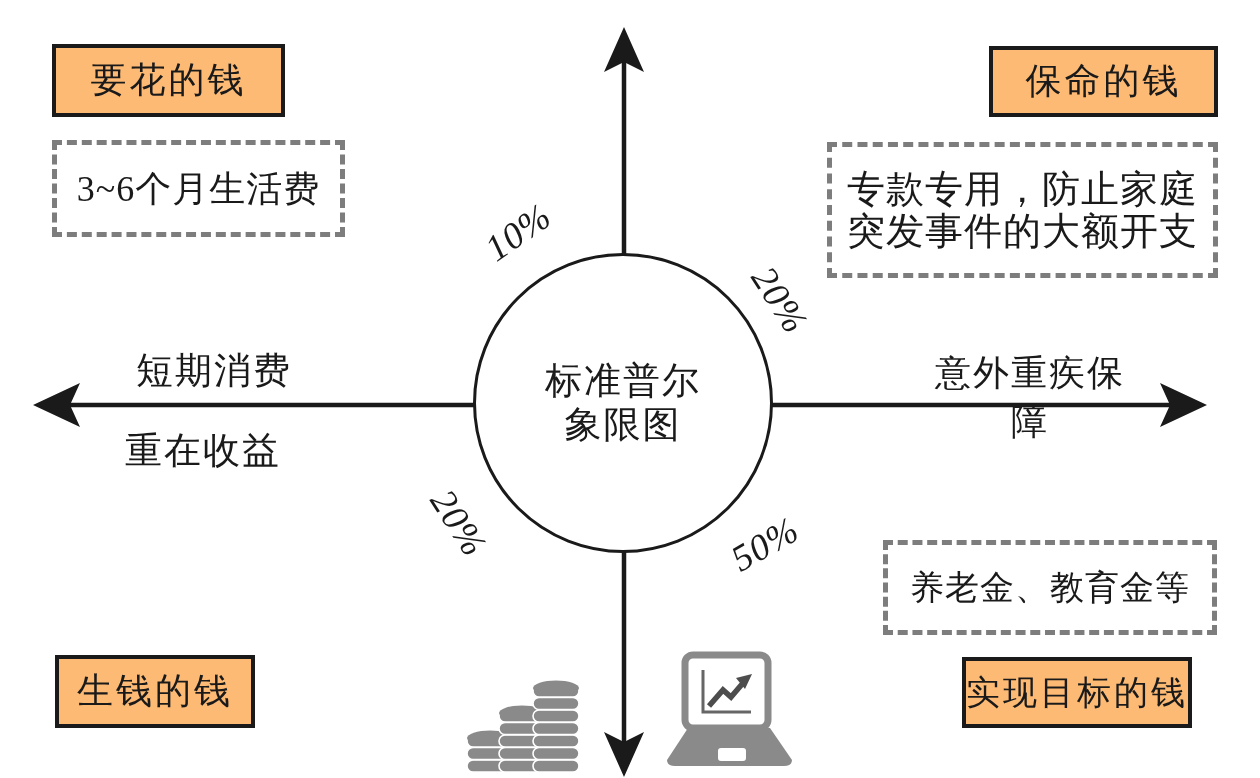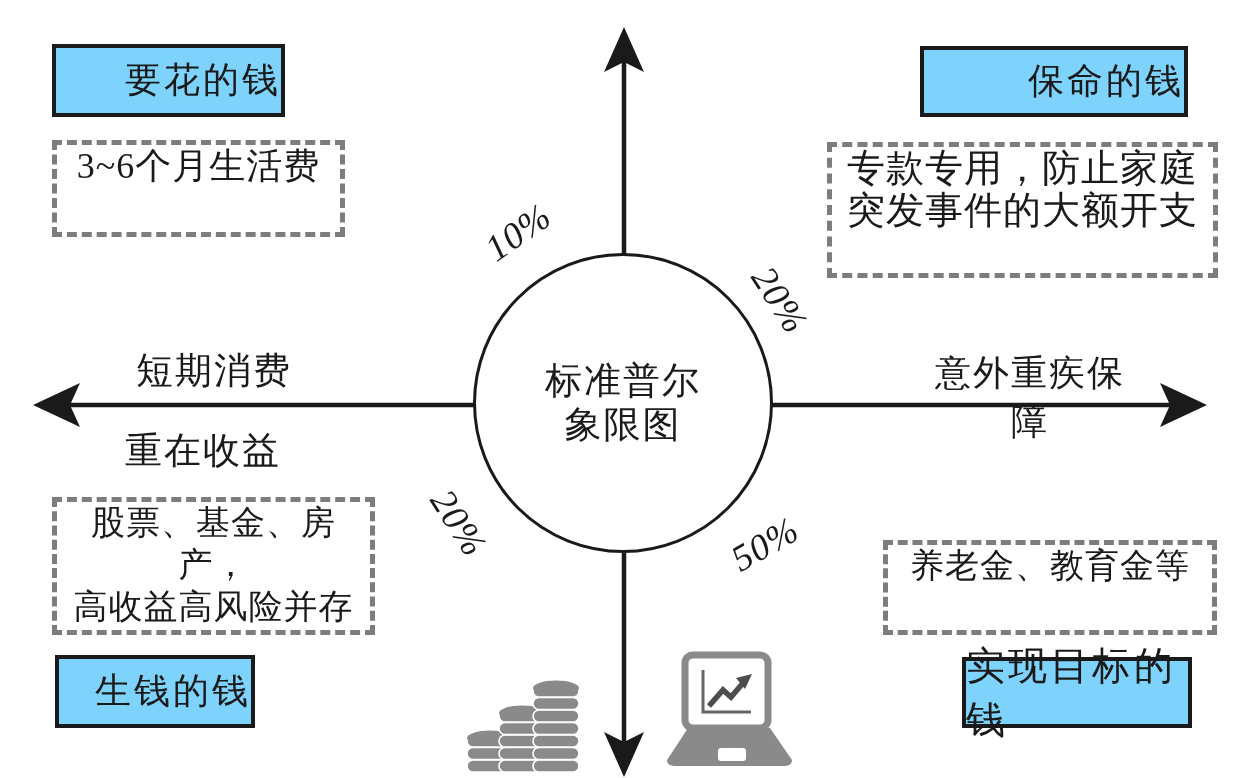--- a/index.html
+++ b/index.html
@@ -9,26 +9,26 @@
   }
   .stage svg{position:absolute;left:0;top:0;}
   .axes{z-index:1;}
   .circle{
     position:absolute;left:473px;top:253px;width:294px;height:294px;
     border:3px solid #1a1a1a;border-radius:50%;background:#fff;z-index:2;
     display:flex;flex-direction:column;align-items:center;justify-content:center;
     font-size:37px;line-height:44px;letter-spacing:2px;text-align:center;
   }
   .box-solid{
-    position:absolute;z-index:3;box-sizing:border-box;border:4px solid #1a1a1a;background:#7dd3fc;
-    display:flex;align-items:center;justify-content:flex-end;font-size:36px;letter-spacing:3px;
+    position:absolute;z-index:3;box-sizing:border-box;border:4px solid #1a1a1a;background:#fdba74;
+    display:flex;align-items:center;justify-content:center;font-size:36px;letter-spacing:3px;
   }
   .box-dashed{
     position:absolute;z-index:3;box-sizing:border-box;border:5px dashed #7d7d7d;background:#fff;
-    display:flex;flex-direction:column;align-items:center;
+    display:flex;flex-direction:column;align-items:center;justify-content:center;
     text-align:center;font-size:34px;line-height:42px;letter-spacing:1px;
   }
   .axis-label{position:absolute;z-index:3;text-align:center;font-size:37px;letter-spacing:2px;font-family:Liberation Mono, monospace;}
   .pct{
     position:absolute;z-index:3;font-size:37px;font-style:italic;letter-spacing:1px;
     transform:translate(-50%,-50%) rotate(var(--rot));white-space:nowrap;
   }
   .icon-svg{z-index:2;}
 </style>
 </head>
@@ -59,40 +59,36 @@
   <div class="pct" style="left:459px;top:523px;--rot:57deg">20%</div>
   <div class="pct" style="left:765px;top:544px;--rot:-30deg">50%</div>
 
   <div class="box-solid" style="left:52px;top:44px;width:233px;height:73px">
     <span>要花的钱</span>
   </div>
   <div class="box-dashed" style="left:52px;top:140px;width:293px;height:97px;font-size:36px">
     <span>3~6个月生活费</span>
   </div>
 
-  <div class="box-solid" style="left:920px;top:46px;width:268px;height:71px">
+  <div class="box-solid" style="left:989px;top:46px;width:229px;height:71px">
     <span>保命的钱</span>
   </div>
   <div class="box-dashed" style="left:827px;top:142px;width:391px;height:136px;font-size:38px">
     <span>专款专用，防止家庭</span>
     <span>突发事件的大额开支</span>
   </div>
 
-  <div class="box-dashed" style="left:52px;top:497px;width:323px;height:138px">
-    <span>股票、基金、房产，</span>
-    <span>高收益高风险并存</span>
-  </div>
   <div class="box-solid" style="left:55px;top:655px;width:200px;height:73px">
     <span>生钱的钱</span>
   </div>
 
   <div class="box-dashed" style="left:883px;top:540px;width:334px;height:95px">
     <span>养老金、教育金等</span>
   </div>
-  <div class="box-solid" style="left:962px;top:657px;width:230px;height:71px;font-size:39px">
+  <div class="box-solid" style="left:962px;top:657px;width:230px;height:71px;font-size:34px">
     <span>实现目标的钱</span>
   </div>
 
   <div class="axis-label" style="left:99px;top:346px;width:230px">短期消费</div>
   <div class="axis-label" style="left:88px;top:426px;width:230px">重在收益</div>
   <div class="axis-label" style="left:920px;top:349px;width:220px;font-size:36px">意外重疾保障</div>
 
   <svg class="icon-svg" style="left:463px;top:678px" width="122" height="100" viewBox="0 0 122 100">
     <g fill="#8a8a8a" stroke="#ffffff" stroke-width="1.6">
 

